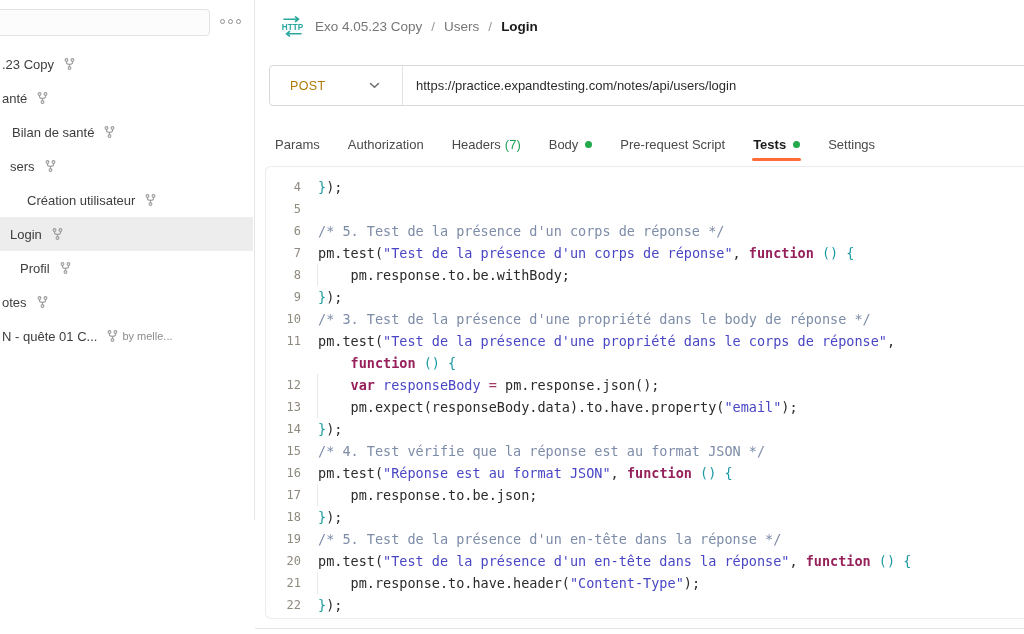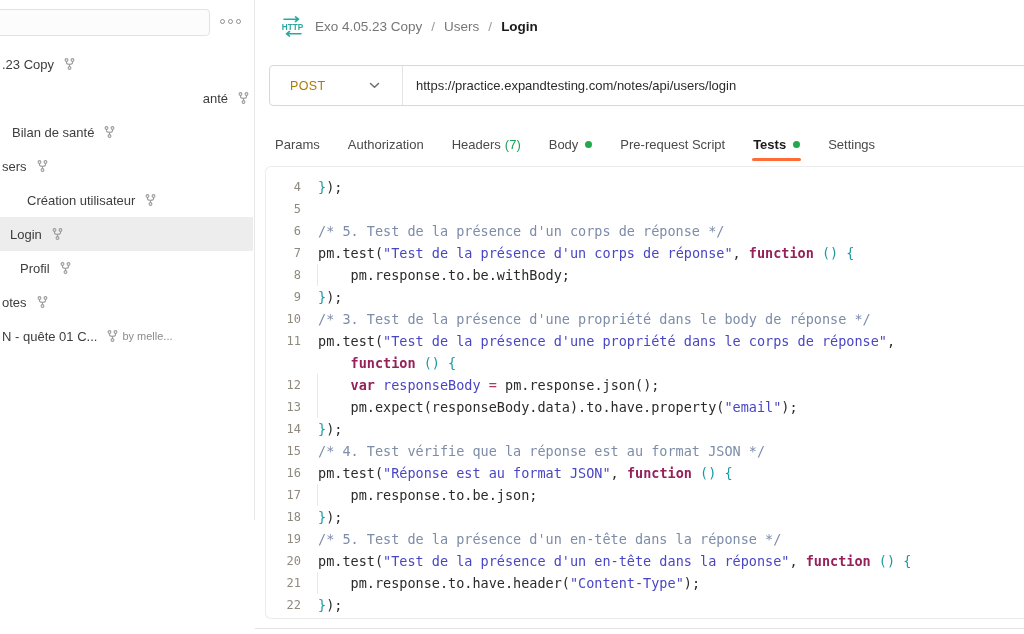--- a/index.html
+++ b/index.html
@@ -66,21 +66,21 @@
       <span class="tree-meta" hidden="">
         <svg width="11" height="12" viewBox="0 0 11 12">
           <circle cx="2.5" cy="2" r="1.4" fill="none" stroke="#9b9b9b" stroke-width="1.1"></circle>
           <circle cx="8.5" cy="2" r="1.4" fill="none" stroke="#9b9b9b" stroke-width="1.1"></circle>
           <circle cx="5.5" cy="10" r="1.4" fill="none" stroke="#9b9b9b" stroke-width="1.1"></circle>
           <path d="M2.5 3.4 V4.8 Q2.5 6.4 5.5 6.4 M8.5 3.4 V4.8 Q8.5 6.4 5.5 6.4 M5.5 6.4 V8.6" fill="none" stroke="#9b9b9b" stroke-width="1.1"></path>
         </svg>
         <span class="meta-text"></span>
       </span>
     </div>
-      <div class="tree-item" style="padding-left: 2px; justify-content: flex-end;">
+      <div class="tree-item" style="padding-left: 2px;">
       <span class="tree-label">anté</span>
       <span class="tree-meta" hidden="">
         <svg width="11" height="12" viewBox="0 0 11 12">
           <circle cx="2.5" cy="2" r="1.4" fill="none" stroke="#9b9b9b" stroke-width="1.1"></circle>
           <circle cx="8.5" cy="2" r="1.4" fill="none" stroke="#9b9b9b" stroke-width="1.1"></circle>
           <circle cx="5.5" cy="10" r="1.4" fill="none" stroke="#9b9b9b" stroke-width="1.1"></circle>
           <path d="M2.5 3.4 V4.8 Q2.5 6.4 5.5 6.4 M8.5 3.4 V4.8 Q8.5 6.4 5.5 6.4 M5.5 6.4 V8.6" fill="none" stroke="#9b9b9b" stroke-width="1.1"></path>
         </svg>
         <span class="meta-text"></span>
       </span>
@@ -90,21 +90,21 @@
       <span class="tree-meta" hidden="">
         <svg width="11" height="12" viewBox="0 0 11 12">
           <circle cx="2.5" cy="2" r="1.4" fill="none" stroke="#9b9b9b" stroke-width="1.1"></circle>
           <circle cx="8.5" cy="2" r="1.4" fill="none" stroke="#9b9b9b" stroke-width="1.1"></circle>
           <circle cx="5.5" cy="10" r="1.4" fill="none" stroke="#9b9b9b" stroke-width="1.1"></circle>
           <path d="M2.5 3.4 V4.8 Q2.5 6.4 5.5 6.4 M8.5 3.4 V4.8 Q8.5 6.4 5.5 6.4 M5.5 6.4 V8.6" fill="none" stroke="#9b9b9b" stroke-width="1.1"></path>
         </svg>
         <span class="meta-text"></span>
       </span>
     </div>
-      <div class="tree-item" style="padding-left: 2px;">
+      <div class="tree-item" style="padding-left: 10px;">
       <span class="tree-label">sers</span>
       <span class="tree-meta" hidden="">
         <svg width="11" height="12" viewBox="0 0 11 12">
           <circle cx="2.5" cy="2" r="1.4" fill="none" stroke="#9b9b9b" stroke-width="1.1"></circle>
           <circle cx="8.5" cy="2" r="1.4" fill="none" stroke="#9b9b9b" stroke-width="1.1"></circle>
           <circle cx="5.5" cy="10" r="1.4" fill="none" stroke="#9b9b9b" stroke-width="1.1"></circle>
           <path d="M2.5 3.4 V4.8 Q2.5 6.4 5.5 6.4 M8.5 3.4 V4.8 Q8.5 6.4 5.5 6.4 M5.5 6.4 V8.6" fill="none" stroke="#9b9b9b" stroke-width="1.1"></path>
         </svg>
         <span class="meta-text"></span>
       </span>

